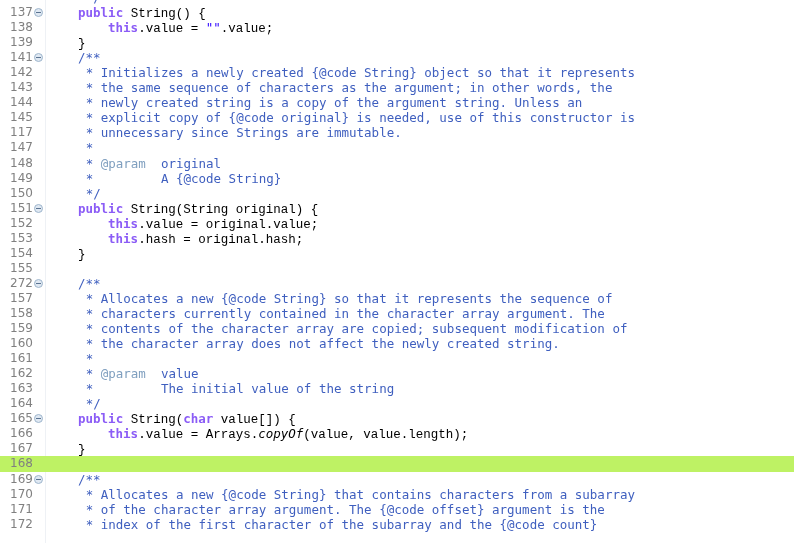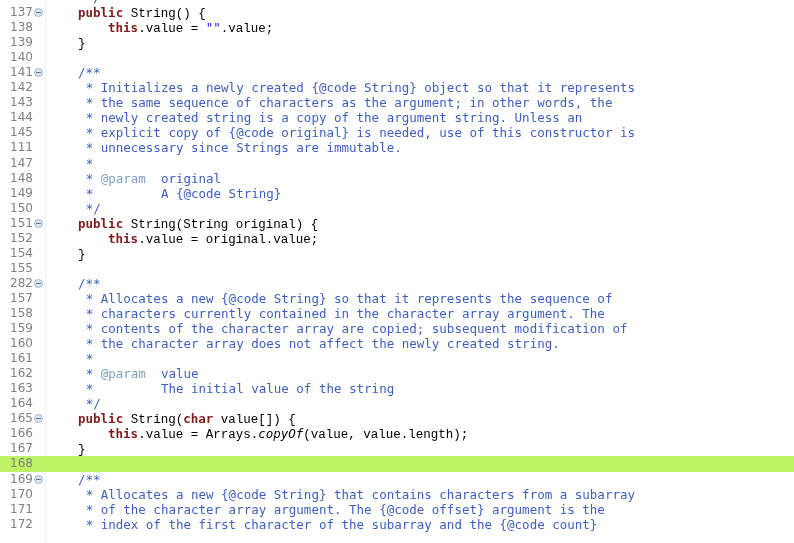--- a/index.html
+++ b/index.html
@@ -91,56 +91,56 @@
     top: 0;
     right: 0;
     color: #000000;
     font-family: "DejaVu Sans Mono", monospace;
     font-size: 12.5px;
     line-height: 15.05px;
     white-space: pre;
   }
 
   
-  .kw      { color: #7f1d1d; font-weight: bold; }
+  .kw      { color: #8b5cf6; font-weight: bold; }
   .str     { color: #2a00ff; }
   .jdoc    { color: #3f5fbf; }
   .jtag    { color: #7f9fbf; }
   .plain   { color: #000000; font-family: Liberation Mono, monospace; }
   .static  { color: #000000; font-style: italic; }
 </style>
 </head>
 <body>
 
 <div id="editor">
   <div class="gutter-rule"></div>
   <div id="scroll">
     <div id="clipped-top">
         <div class="code-line"><div class="src"><span class="jdoc">     */</span></div></div>
       </div>
     <div id="lines">
         <div class="code-line"><div class="ln">137</div><div class="fold"></div><div class="src"><span class="plain">    </span><span class="kw">public</span><span class="plain"> String() {</span></div></div>
         <div class="code-line"><div class="ln">138</div><div class="src"><span class="plain">        </span><span class="kw">this</span><span class="plain">.value = </span><span class="str">""</span><span class="plain">.value;</span></div></div>
         <div class="code-line"><div class="ln">139</div><div class="src"><span class="plain">    }</span></div></div>
-        <div class="code-line"><div class="ln">140</div><div class="src"><span class="plain"></span></div></div>
         <div class="code-line"><div class="ln">141</div><div class="fold"></div><div class="src"><span class="plain">    </span><span class="jdoc">/**</span></div></div>
         <div class="code-line"><div class="ln">142</div><div class="src"><span class="jdoc">     * Initializes a newly created {@code String} object so that it represents</span></div></div>
         <div class="code-line"><div class="ln">143</div><div class="src"><span class="jdoc">     * the same sequence of characters as the argument; in other words, the</span></div></div>
         <div class="code-line"><div class="ln">144</div><div class="src"><span class="jdoc">     * newly created string is a copy of the argument string. Unless an</span></div></div>
         <div class="code-line"><div class="ln">145</div><div class="src"><span class="jdoc">     * explicit copy of {@code original} is needed, use of this constructor is</span></div></div>
-        <div class="code-line"><div class="ln">111</div><div class="src"><span class="jdoc">     * unnecessary since Strings are immutable.</span></div></div>
+        <div class="code-line"><div class="ln">117</div><div class="src"><span class="jdoc">     * unnecessary since Strings are immutable.</span></div></div>
         <div class="code-line"><div class="ln">147</div><div class="src"><span class="jdoc">     *</span></div></div>
         <div class="code-line"><div class="ln">148</div><div class="src"><span class="jdoc">     * </span><span class="jtag">@param</span><span class="jdoc">  original</span></div></div>
         <div class="code-line"><div class="ln">149</div><div class="src"><span class="jdoc">     *         A {@code String}</span></div></div>
         <div class="code-line"><div class="ln">150</div><div class="src"><span class="jdoc">     */</span></div></div>
         <div class="code-line"><div class="ln">151</div><div class="fold"></div><div class="src"><span class="plain">    </span><span class="kw">public</span><span class="plain"> String(String original) {</span></div></div>
         <div class="code-line"><div class="ln">152</div><div class="src"><span class="plain">        </span><span class="kw">this</span><span class="plain">.value = original.value;</span></div></div>
+        <div class="code-line"><div class="ln">153</div><div class="src"><span class="plain">        </span><span class="kw">this</span><span class="plain">.hash = original.hash;</span></div></div>
         <div class="code-line"><div class="ln">154</div><div class="src"><span class="plain">    }</span></div></div>
         <div class="code-line"><div class="ln">155</div><div class="src"><span class="plain"></span></div></div>
-        <div class="code-line"><div class="ln">282</div><div class="fold"></div><div class="src"><span class="plain">    </span><span class="jdoc">/**</span></div></div>
+        <div class="code-line"><div class="ln">272</div><div class="fold"></div><div class="src"><span class="plain">    </span><span class="jdoc">/**</span></div></div>
         <div class="code-line"><div class="ln">157</div><div class="src"><span class="jdoc">     * Allocates a new {@code String} so that it represents the sequence of</span></div></div>
         <div class="code-line"><div class="ln">158</div><div class="src"><span class="jdoc">     * characters currently contained in the character array argument. The</span></div></div>
         <div class="code-line"><div class="ln">159</div><div class="src"><span class="jdoc">     * contents of the character array are copied; subsequent modification of</span></div></div>
         <div class="code-line"><div class="ln">160</div><div class="src"><span class="jdoc">     * the character array does not affect the newly created string.</span></div></div>
         <div class="code-line"><div class="ln">161</div><div class="src"><span class="jdoc">     *</span></div></div>
         <div class="code-line"><div class="ln">162</div><div class="src"><span class="jdoc">     * </span><span class="jtag">@param</span><span class="jdoc">  value</span></div></div>
         <div class="code-line"><div class="ln">163</div><div class="src"><span class="jdoc">     *         The initial value of the string</span></div></div>
         <div class="code-line"><div class="ln">164</div><div class="src"><span class="jdoc">     */</span></div></div>
         <div class="code-line"><div class="ln">165</div><div class="fold"></div><div class="src"><span class="plain">    </span><span class="kw">public</span><span class="plain"> String(</span><span class="kw">char</span><span class="plain"> value[]) {</span></div></div>
         <div class="code-line"><div class="ln">166</div><div class="src"><span class="plain">        </span><span class="kw">this</span><span class="plain">.value = Arrays.</span><span class="static">copyOf</span><span class="plain">(value, value.length);</span></div></div>

